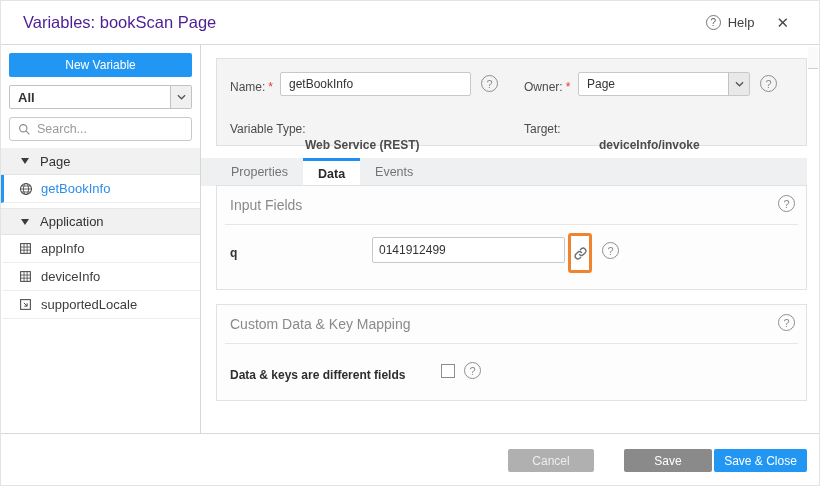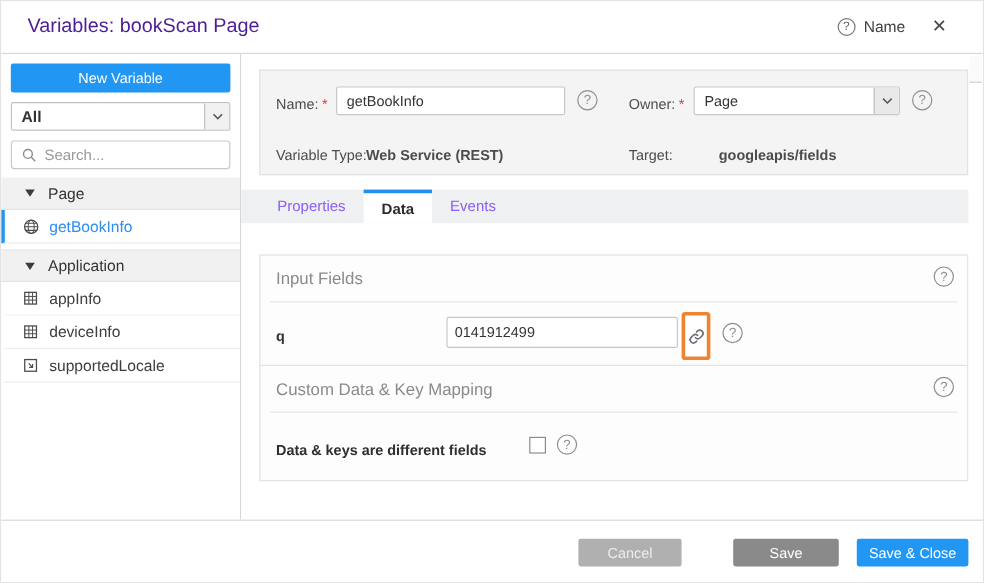--- a/index.html
+++ b/index.html
@@ -48,65 +48,65 @@
   
   .summary-panel { position:absolute; left:15px; top:13px; width:591px; height:88px; background:#f4f4f4; border:1px solid #e0e0e0; }
   .summary-panel .abs { position:absolute; font-size:12px; color:#4c4c4c; white-space:nowrap; }
   .req { color:#e53935; margin-left:3px; }
   .fld-input { position:absolute; background:#fff; border:1px solid #c8c8c8; border-radius:2px; height:24px;
                font-size:12px; color:#333; padding-left:8px; outline:none; }
   .owner-select { position:absolute; left:361px; top:13px; width:172px; height:24px; background:#fff; border:1px solid #c8c8c8;
                   border-radius:2px; display:flex; align-items:center; overflow:hidden; }
   .owner-select .val { padding-left:8px; font-size:12px; color:#333; }
   .owner-select .chev-box { background:#e9e9e9; }
-  .bold-val { font-weight:700; color:#2b2b2b; }
+  .bold-val { font-weight:700; color:#2b2b2b;margin-top:16px; }
 
   
   .tab-strip { position:absolute; left:0; top:113px; width:608px; height:28px; background:#eff0f2; display:flex; padding-left:15px; }
-  .tab { height:28px; padding:0 15px; display:flex; align-items:center; font-size:12.5px; color:#8b5cf6; cursor:pointer; }
+  .tab { height:28px; padding:0 15px; display:flex; align-items:center; font-size:12.5px; color:#737373; cursor:pointer; }
   .tab.active { background:#fff; border-top:3px solid #1f8ef1; font-weight:700; color:#2b2b2b; }
 
   
   .panel { position:absolute; left:15px; width:591px; background:#fdfdfd; border:1px solid #e2e2e2; }
-  .panel-input { top:167px; height:94px; }
+  .panel-input { top:140px; height:105px; }
   .panel-custom { top:259px; height:97px; }
   .p-title { position:absolute; left:13px; top:11px; font-size:14px; color:#8a8a8a; }
   .p-help { position:absolute; right:11px; top:9px; }
   .p-div { position:absolute; left:8px; right:8px; top:38px; border-top:1px solid #e6e6e6; }
   .q-label { position:absolute; left:13px; top:60px; font-weight:700; font-size:12px; color:#333; }
   .q-input { left:155px; top:51px; width:193px; height:26px; padding-left:6px; }
   .link-btn { position:absolute; left:351px; top:47px; width:24px; height:40px; border:3px solid #ef8430; border-radius:3px;
               background:#fff; display:flex; align-items:center; justify-content:center; cursor:pointer; }
   .q-help { position:absolute; left:385px; top:56px; }
   .ck-label { position:absolute; left:13px; top:63px; font-weight:700; font-size:12px; color:#2e2e2e; }
   .checkbox { position:absolute; left:224px; top:59px; width:14px; height:14px; border:1.5px solid #8d8d8d; background:#fff; cursor:pointer; }
   .ck-help { position:absolute; left:247px; top:57px; }
 
   
   .scroll-gutter { position:absolute; right:0; top:0; width:12px; height:100%; background:#fff; }
   .scroll-thumb { position:absolute; right:1px; top:2px; width:10px; height:22px; background:#fafafa; border-bottom:1px solid #cfcfcf; }
 
   
   .footer { position:absolute; left:0; top:432px; width:820px; height:54px; background:#fff; border-top:1px solid #d9d9d9; }
-  .footer-buttons { position:absolute; right:14px; top:15px; display:flex; gap:15px; }
+  .footer-buttons { position:absolute; right:14px; top:15px; display:flex; gap:2px; }
   .btn { height:23px; display:flex; align-items:center; justify-content:center; font-size:12px; border-radius:2px; color:#fff; cursor:pointer; }
   .btn-cancel { width:86px; background:#b0b0b0; color:#ededed; }
   .btn-save { width:88px; background:#8a8a8a;margin-left:28px; }
   .btn-saveclose { width:93px; background:#2196f3; }
 </style>
 </head>
 <body>
 
 <div class="dialog">
 
   <div class="dlg-header">
     <div class="dlg-title">Variables: bookScan Page</div>
     <div class="header-right">
       <div class="qmark small">?</div>
-      <div class="help-label">Name</div>
+      <div class="help-label">Help</div>
       <div class="close-x">✕</div>
     </div>
   </div>
 
   <div class="dlg-body">
 
     <div class="sidebar">
       <div class="new-var-btn">New Variable</div>
       <div class="filter-select">
         <span class="val">All</span>
@@ -192,21 +192,21 @@
             <svg width="9" height="6" viewBox="0 0 10 6">
                 <path d="M1 1l4 4 4-4" fill="none" stroke="#555" stroke-width="1.4"></path>
               </svg>
           </span>
         </div>
         <div class="qmark" style="position:absolute; left:543px; top:16px;">?</div>
 
         <div class="abs" style="left:13px; top:63px;">Variable Type:</div>
         <div class="abs bold-val" style="left:88px; top:63px;">Web Service (REST)</div>
         <div class="abs" style="left:307px; top:63px;">Target:</div>
-        <div class="abs bold-val" style="left:382px; top:63px;">googleapis/fields</div>
+        <div class="abs bold-val" style="left:382px; top:63px;">deviceInfo/invoke</div>
       </div>
 
       <div class="tab-strip">
           <div class="tab">Properties</div>
           <div class="tab active">Data</div>
           <div class="tab">Events</div>
         </div>
 
       <div class="panel panel-input">
         <div class="p-title">Input Fields</div>

